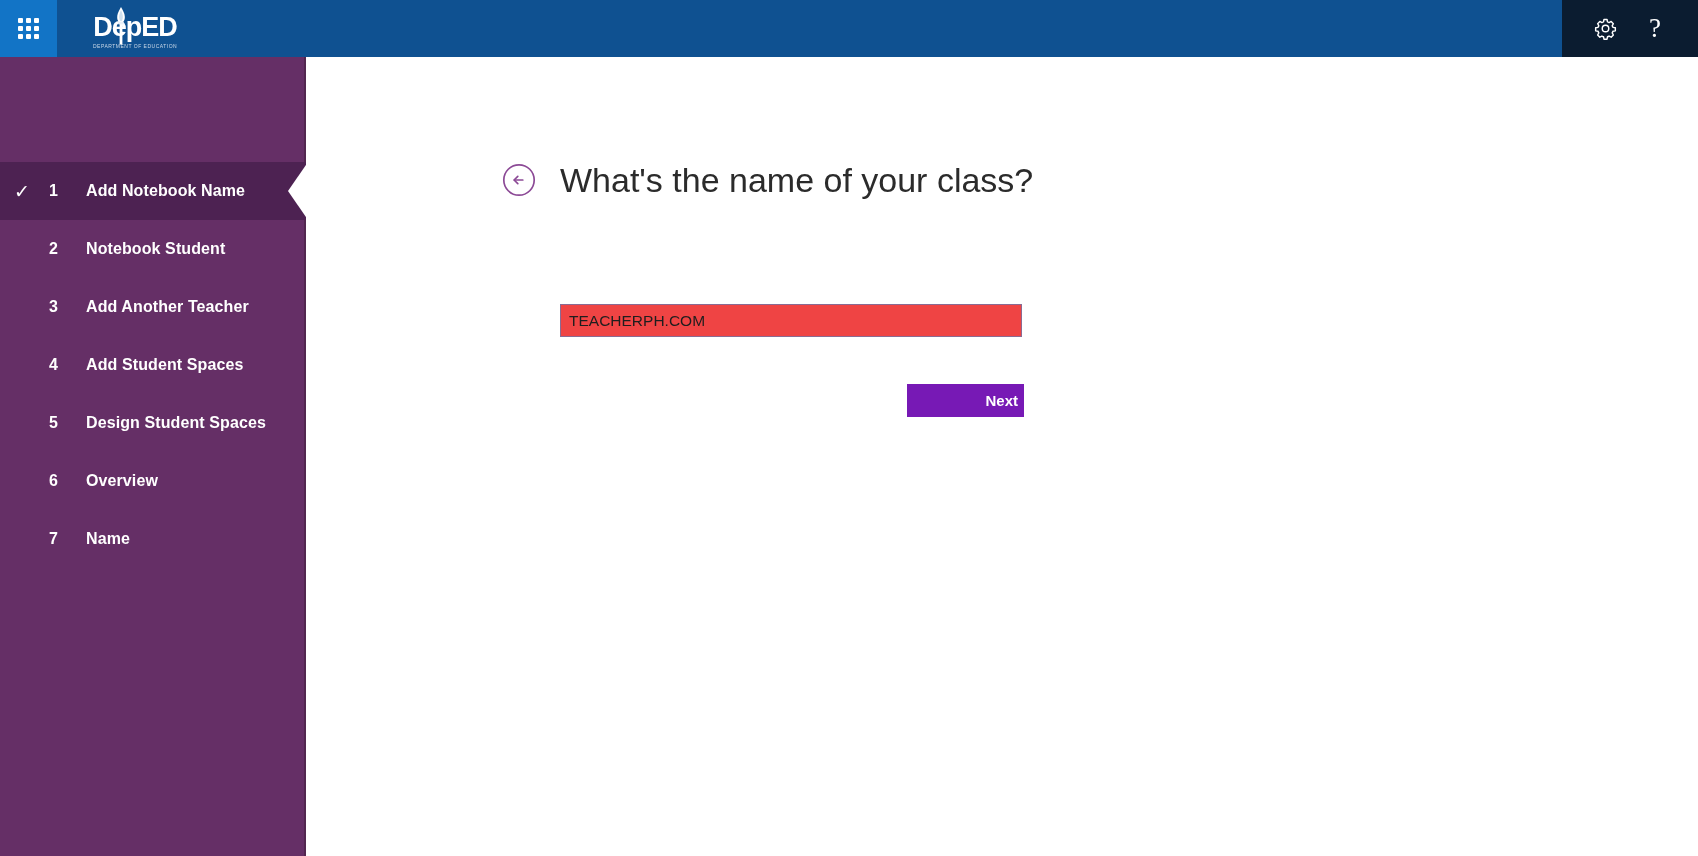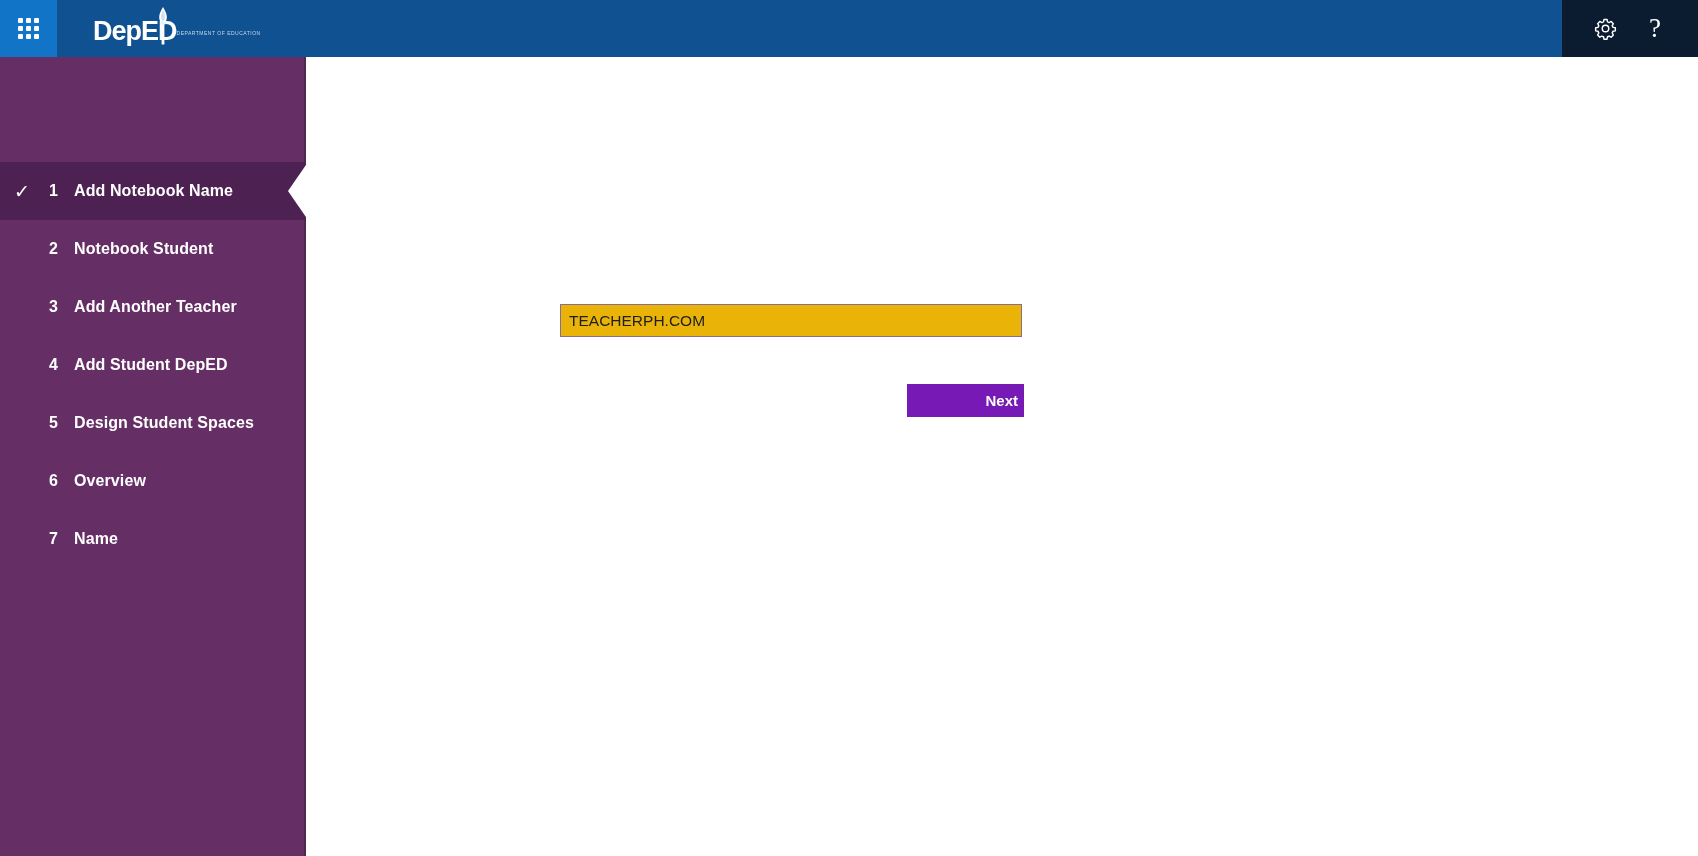--- a/index.html
+++ b/index.html
@@ -54,21 +54,21 @@
     align-items: flex-end;
     position: relative;
     height: 57px;
     padding-top: 6px;
     box-sizing: border-box;
     user-select: none;
   }
   .brand-wrap {
     position: relative;
     display: flex;
-    flex-direction: row;
+    flex-direction: column;
     align-items: center;
     justify-content: center;
     height: 100%;
   }
   .brand-main {
     font-family: "Liberation Sans", sans-serif;
     font-weight: bold;
     font-size: 27px;
     letter-spacing: -1px;
     color: #ffffff;
@@ -153,21 +153,21 @@
   }
   .step.active .check { visibility: visible; }
   .step .num {
     width: 20px;
     text-align: right;
     font-size: 16px;
     font-weight: bold;
     color: #ffffff;
   }
   .step .label {
-    margin-left: 16px;
+    margin-left: 28px;
     font-size: 16px;
     font-weight: bold;
     letter-spacing: 0.1px;
     white-space: nowrap;
   }
   .step.active {
     background: #4d2252;
   }
   .step.active .pointer {
     position: absolute;
@@ -227,21 +227,21 @@
     top: 247px;
     left: 252px;
     width: 462px;
     height: 33px;
     box-sizing: border-box;
     border: 1px solid #8a6b93;
     padding: 0 8px;
     font-size: 15.5px;
     font-family: "Liberation Sans", sans-serif;
     color: #1e1e1e;
-    background: #eab308;
+    background: #ef4444;
     outline: none;
   }
   .next-btn {
     position: absolute;
     top: 327px;
     left: 599px;
     width: 117px;
     height: 33px;
     background: #7719b5;
     color: #ffffff;
@@ -316,21 +316,21 @@
 
     <div class="step">
       <span class="check"></span>
       <span class="num">3</span>
       <span class="label">Add Another Teacher</span>
     </div>
 
     <div class="step">
       <span class="check"></span>
       <span class="num">4</span>
-      <span class="label">Add Student DepED</span>
+      <span class="label">Add Student Spaces</span>
     </div>
 
     <div class="step">
       <span class="check"></span>
       <span class="num">5</span>
       <span class="label">Design Student Spaces</span>
     </div>
 
     <div class="step">
       <span class="check"></span>
@@ -342,19 +342,29 @@
       <span class="check"></span>
       <span class="num">7</span>
       <span class="label">Name</span>
     </div>
 
   </div>
 </div>
 
 <div class="main">
 
+  <div class="header-row">
+    <div class="back-btn">
+      <svg width="34" height="34" viewBox="0 0 34 34">
+        <circle cx="17" cy="17" r="15.2" fill="none" stroke="#8c4a96" stroke-width="1.7"></circle>
+        <path d="M20.8 17 H12.4" fill="none" stroke="#8c4a96" stroke-width="1.7" stroke-linecap="round"></path>
+        <path d="M15.8 13.4 L12.1 17 L15.8 20.6" fill="none" stroke="#8c4a96" stroke-width="1.7" stroke-linecap="round" stroke-linejoin="round"></path>
+      </svg>
+    </div>
+    <div class="page-title">What's the name of your class?</div>
+  </div>
 
 
   <input class="name-input" type="text" value="TEACHERPH.COM" style="">
 
   <button class="next-btn">Next</button>
 
 </div>
 
 </body></html>

